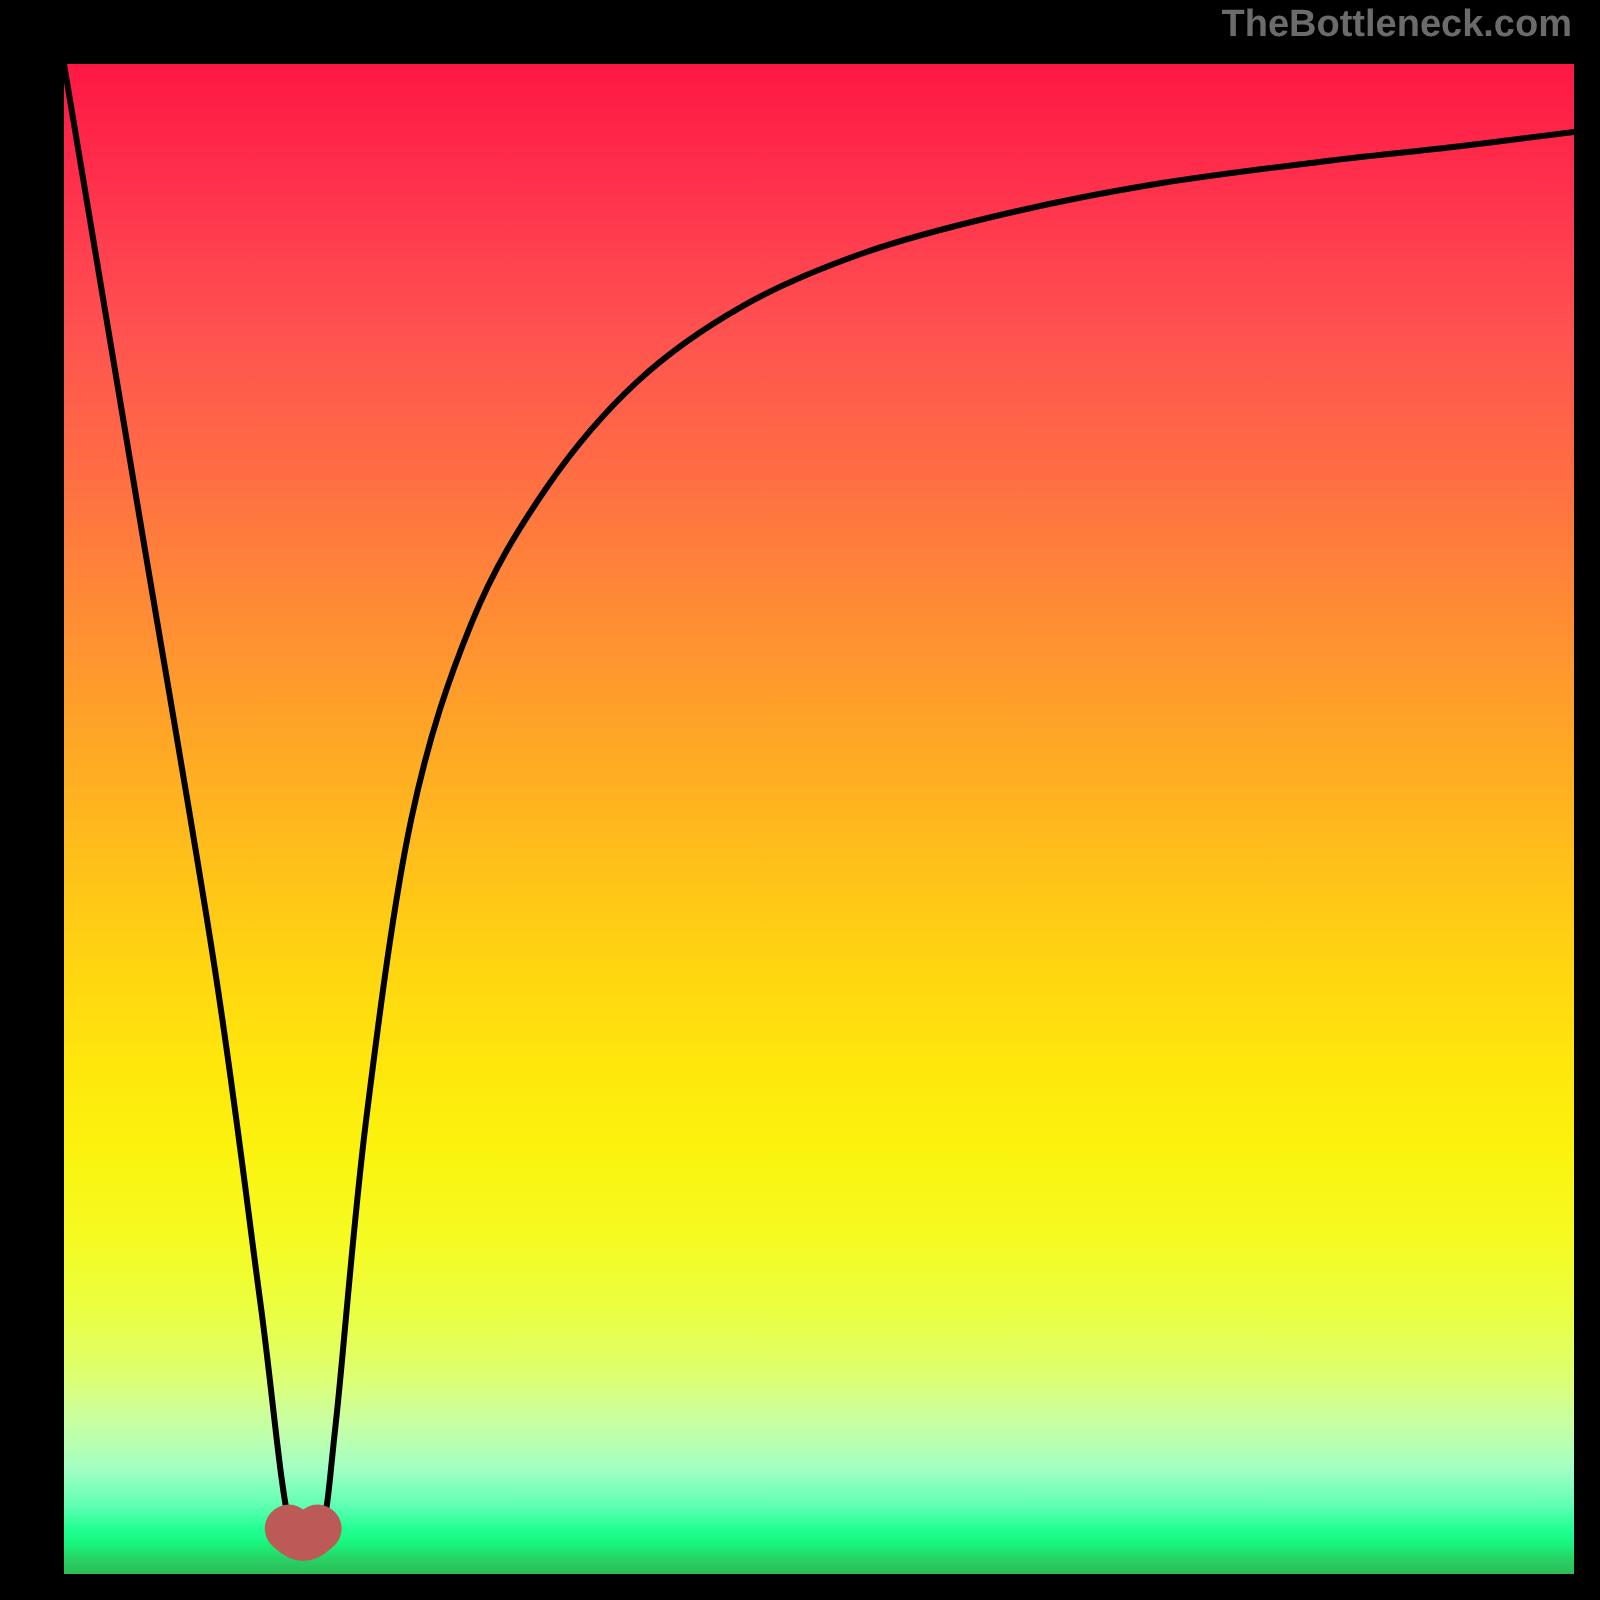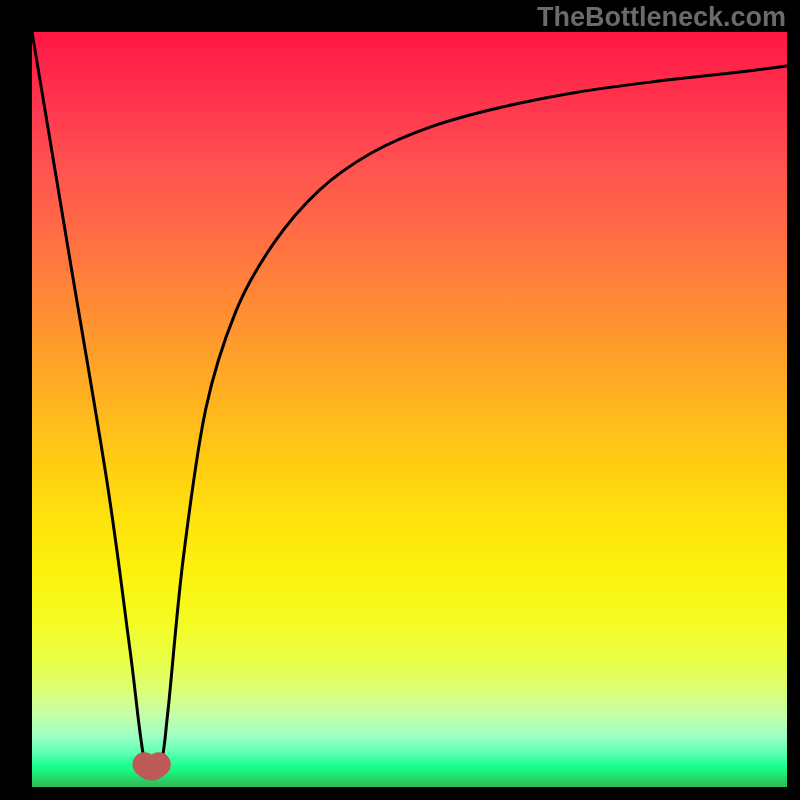--- a/index.html
+++ b/index.html
@@ -73,21 +73,21 @@
   }
   .min-marker {
     fill: #bb5a56;
     stroke: none;
   }
   .watermark {
     position: absolute;
     top: 2px;
     right: 14px;
     font-family: Arial, Helvetica, sans-serif;
-    font-size: 27px;
+    font-size: 19px;
     font-weight: 600;
     color: #6b6b6b;
     letter-spacing: 0;
   }
 </style>
 </head>
 <body>
 
 <div class="watermark">TheBottleneck.com</div>
 

